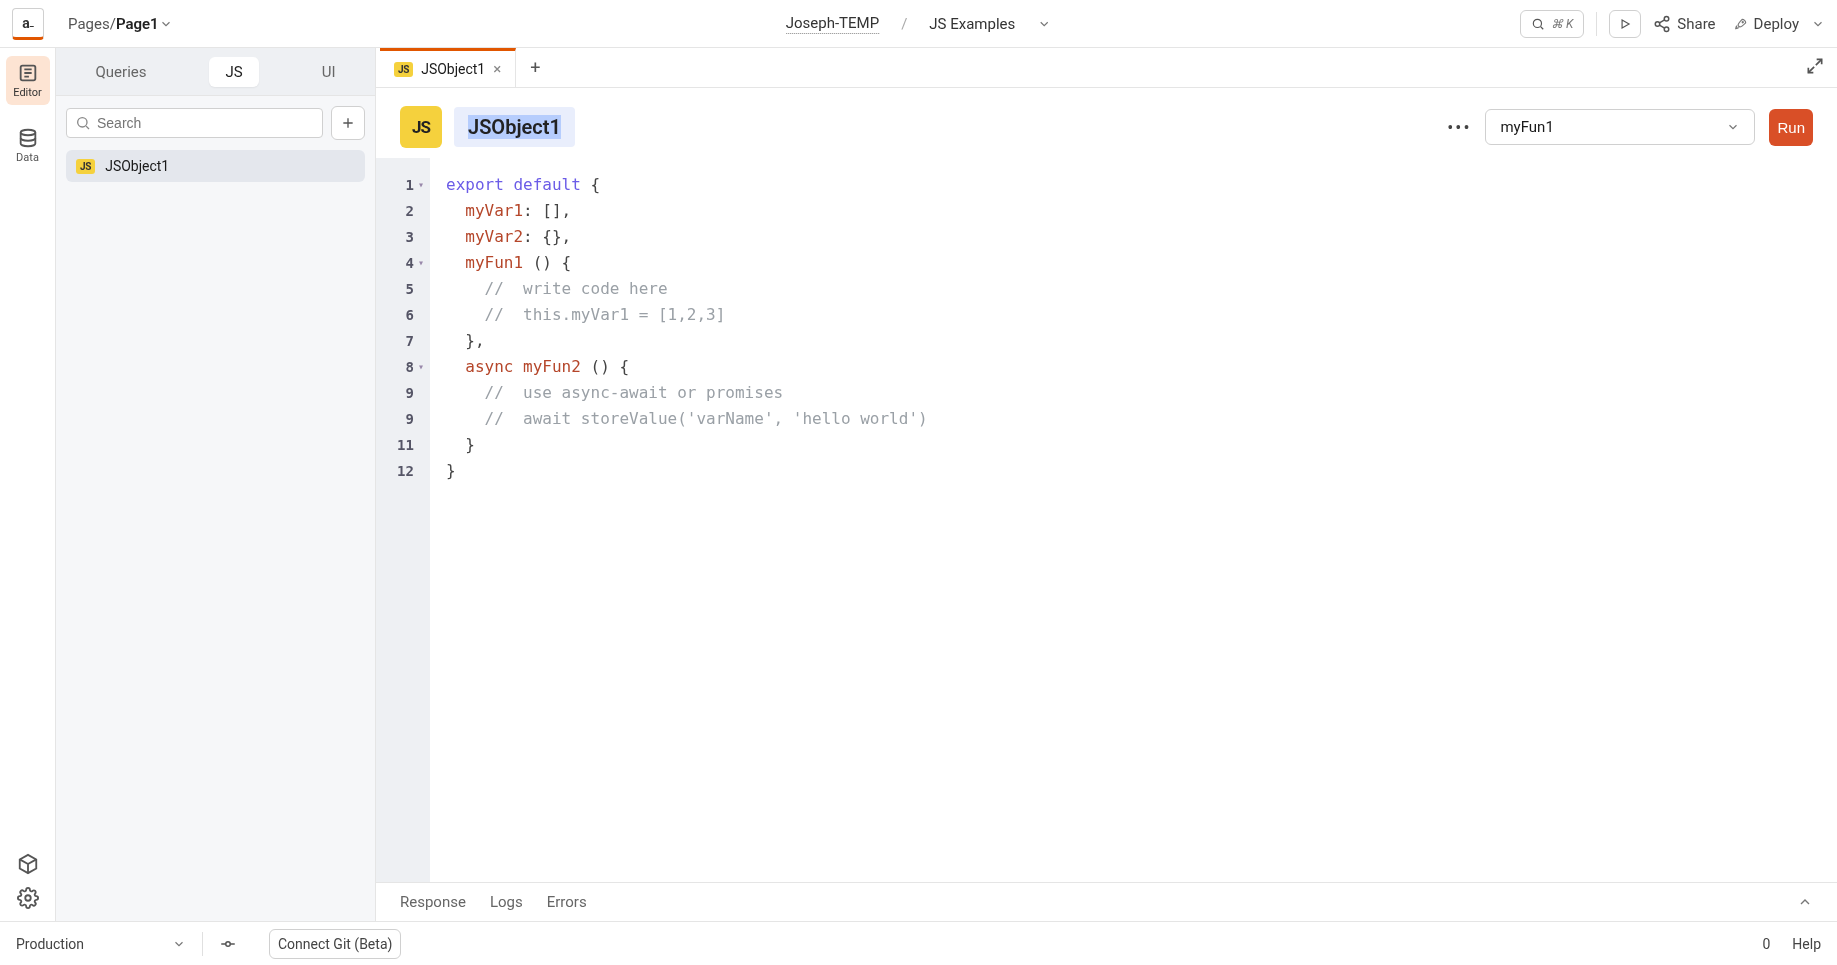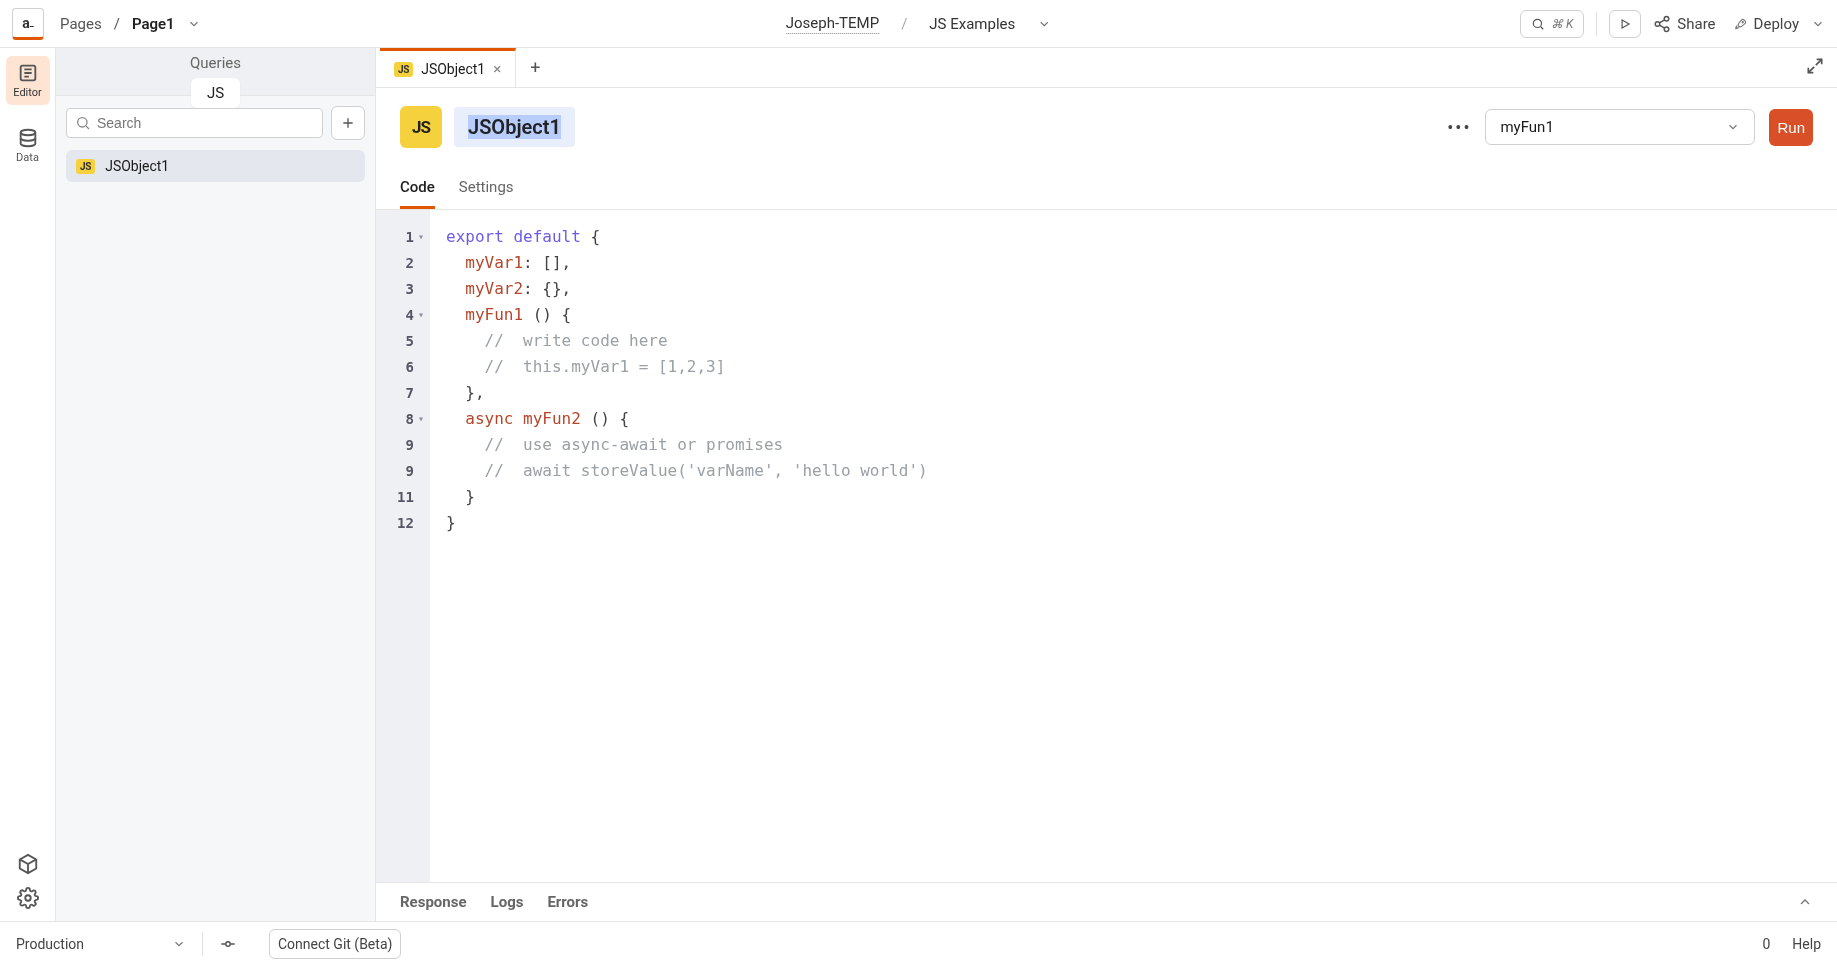--- a/index.html
+++ b/index.html
@@ -3,21 +3,21 @@
 <meta charset="utf-8">
 <style>
   * { box-sizing: border-box; margin: 0; padding: 0; }
   html, body { height: 100%; font-family: -apple-system, BlinkMacSystemFont, "Segoe UI", Roboto, sans-serif; font-size: 14px; color: #1a1a1a; background: #fff; overflow: hidden; }
   body { display: flex; flex-direction: column; }
 
   
   .topbar { display: flex; align-items: center; height: 48px; border-bottom: 1px solid #e5e5e5; padding: 0 12px; gap: 12px; }
   .logo { width: 32px; height: 32px; border: 1px solid #d0d0d0; border-bottom: 3px solid #e15600; border-radius: 4px; display: flex; align-items: center; justify-content: center; font-weight: 700; font-size: 14px; color: #333; }
   .logo span.sub { font-size: 9px; vertical-align: sub; }
-  .breadcrumb { display: flex; align-items: center; gap: 12px; margin-left: 4px; color: #555; font-size: 15px; }
+  .breadcrumb { display: flex; align-items: center; gap: 0; margin-left: 12px; color: #555; font-size: 15px; }
   .breadcrumb .strong { font-weight: 600; color: #222; }
   .breadcrumb svg { width: 14px; height: 14px; stroke: #777; }
   .center-crumbs { position: absolute; left: 50%; transform: translateX(-50%); display: flex; align-items: center; gap: 22px; font-size: 15px; color: #333; justify-content: flex-end; }
   .center-crumbs .ws { border-bottom: 1px dotted #888; padding-bottom: 1px; }
   .center-crumbs .sep { color: #aaa; }
   .center-crumbs svg { width: 14px; height: 14px; stroke: #777; }
   .top-right { margin-left: auto; display: flex; align-items: center; gap: 12px; }
   .pill-btn { display: inline-flex; align-items: center; gap: 6px; border: 1px solid #d0d0d0; background: #fff; border-radius: 6px; padding: 6px 10px; font-size: 13px; color: #444; cursor: pointer; }
   .pill-btn svg { width: 14px; height: 14px; stroke: #555; }
   .kbd { font-style: italic; font-size: 12px; color: #777; }
@@ -32,21 +32,21 @@
   .rail-item { width: 44px; display: flex; flex-direction: column; align-items: center; gap: 2px; padding: 6px 0; border-radius: 6px; cursor: pointer; color: #555; }
   .rail-item.active { background: #fde4d3; color: #333; }
   .rail-item .lab { font-size: 11px; }
   .rail-item svg { width: 22px; height: 22px; stroke: #555; }
   .rail-spacer { flex: 1; }
   .rail-bottom { display: flex; flex-direction: column; align-items: center; gap: 12px; padding-bottom: 12px; }
   .rail-bottom svg { width: 22px; height: 22px; stroke: #555; cursor: pointer; }
 
   
   .sidebar { width: 320px; border-right: 1px solid #e5e5e5; display: flex; flex-direction: column; background: #f6f7f9; }
-  .segment { display: flex; align-items: center; justify-content: space-around; height: 48px; border-bottom: 1px solid #e5e5e5; background: #eef0f3; flex-direction: column; }
+  .segment { display: flex; align-items: center; justify-content: space-around; height: 48px; border-bottom: 1px solid #e5e5e5; background: #eef0f3; }
   .segment div { cursor: pointer; color: #666; font-size: 15px; padding: 6px 16px; border-radius: 6px; }
   .segment div.active { background: #fff; color: #222; box-shadow: 0 1px 2px rgba(0,0,0,0.06); }
   .search-row { display: flex; align-items: center; gap: 8px; padding: 10px; }
   .search-box { flex: 1; display: flex; align-items: center; gap: 6px; border: 1px solid #d0d0d0; border-radius: 4px; background: #fff; padding: 6px 8px; color: #888; }
   .search-box svg { width: 16px; height: 16px; stroke: #888; }
   .search-box input { border: none; outline: none; font-size: 14px; flex: 1; background: transparent; }
   .add-btn { width: 34px; height: 34px; display: flex; align-items: center; justify-content: center; border: 1px solid #d0d0d0; border-radius: 6px; background: #fff; cursor: pointer; }
   .add-btn svg { width: 16px; height: 16px; stroke: #555; }
   .list { padding: 0 10px; }
   .list-item { display: flex; align-items: center; gap: 10px; padding: 8px 10px; border-radius: 6px; cursor: pointer; }
@@ -80,21 +80,21 @@
   .gutter { background: #eef0f3; color: #556; text-align: right; padding: 14px 6px 14px 14px; user-select: none; min-width: 54px; }
   .gutter .ln { display: flex; justify-content: flex-end; align-items: center; gap: 4px; height: 26px; font-weight: 600; font-size: 14px; }
   .gutter .fold { font-size: 10px; color: #98a; }
   .codebody { padding: 14px 16px; white-space: pre; color: #222; }
   .tk-kw { color: #6b5ce7; }
   .tk-kw2 { color: #b5462a; }
   .tk-prop { color: #b5462a; }
   .tk-com { color: #9aa0a6; }
   .tk-punc { color: #444; }
 
-  .bottom-panel { border-top: 1px solid #e5e5e5; display: flex; align-items: center; gap: 24px; padding: 10px 24px; color: #666; font-size: 15px; background: #fff; font-weight: bold; }
+  .bottom-panel { border-top: 1px solid #e5e5e5; display: flex; align-items: center; gap: 24px; padding: 10px 24px; color: #666; font-size: 15px; background: #fff; }
   .bottom-panel .spacer { flex: 1; }
   .bottom-panel svg { width: 16px; height: 16px; stroke: #777; cursor: pointer; }
 
   
   .statusbar { height: 44px; border-top: 1px solid #e5e5e5; display: flex; align-items: center; padding: 0 16px; gap: 16px; font-size: 14px; color: #444; background: #fff; }
   .env-select { display: flex; align-items: center; gap: 8px; cursor: pointer; min-width: 170px; justify-content: space-between; }
   .env-select svg { width: 14px; height: 14px; stroke: #777; }
   .statusbar .vdiv2 { width: 1px; height: 24px; background: #e0e0e0; }
   .git-btn { display: flex; align-items: center; gap: 8px; border: 1px solid #d0d0d0; border-radius: 6px; padding: 6px 8px; cursor: pointer; margin-left: 16px; }
   .git-icon { width: 18px; height: 18px; }
@@ -245,24 +245,20 @@
         <div class="fn-select">
           <span>myFun1</span>
           <svg viewBox="0 0 24 24" fill="none" stroke-width="2">
               <path d="M6 9l6 6 6-6"></path>
             </svg>
         </div>
         <button class="run-btn">Run</button>
       </div>
     </div>
 
-    <div class="subtabs">
-      <div class="subtab active">Code</div>
-      <div class="subtab">Settings</div>
-    </div>
 
     <div class="code-editor">
       <div class="gutter" id="gutter">
           <div class="ln">
             <span>1</span>
             <span class="fold">▾</span>
           </div>
           <div class="ln">
             <span>2</span>
             <span class="fold" style="visibility:hidden">▾</span>

